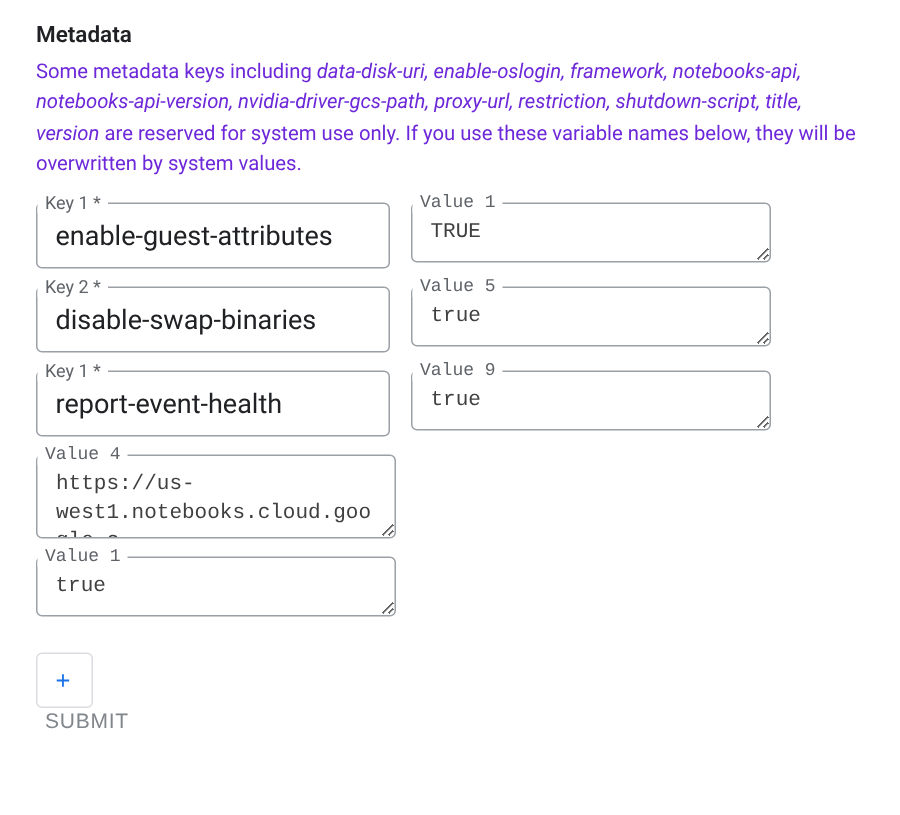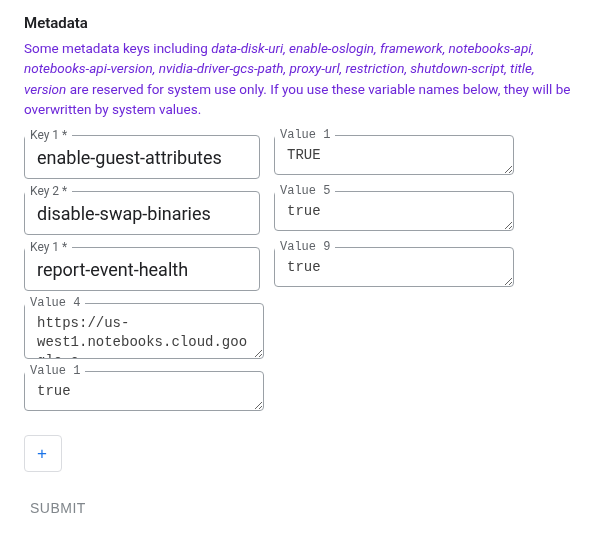--- a/index.html
+++ b/index.html
@@ -94,21 +94,21 @@
       align-items: center;
       gap: 8px;
     }
     .add-btn .plus {
       font-size: 17px;
       line-height: 1;
       font-weight: 400;
     }
     .submit-btn {
       display: block;
-      margin-top: 28px;
+      margin-top: 0;
       margin-left: 6px;
       border: none;
       background: transparent;
       color: #80868b;
       font-size: 14px;
       letter-spacing: 0.5px;
       font-weight: 500;
       padding: 0;
       cursor: pointer;
     }

